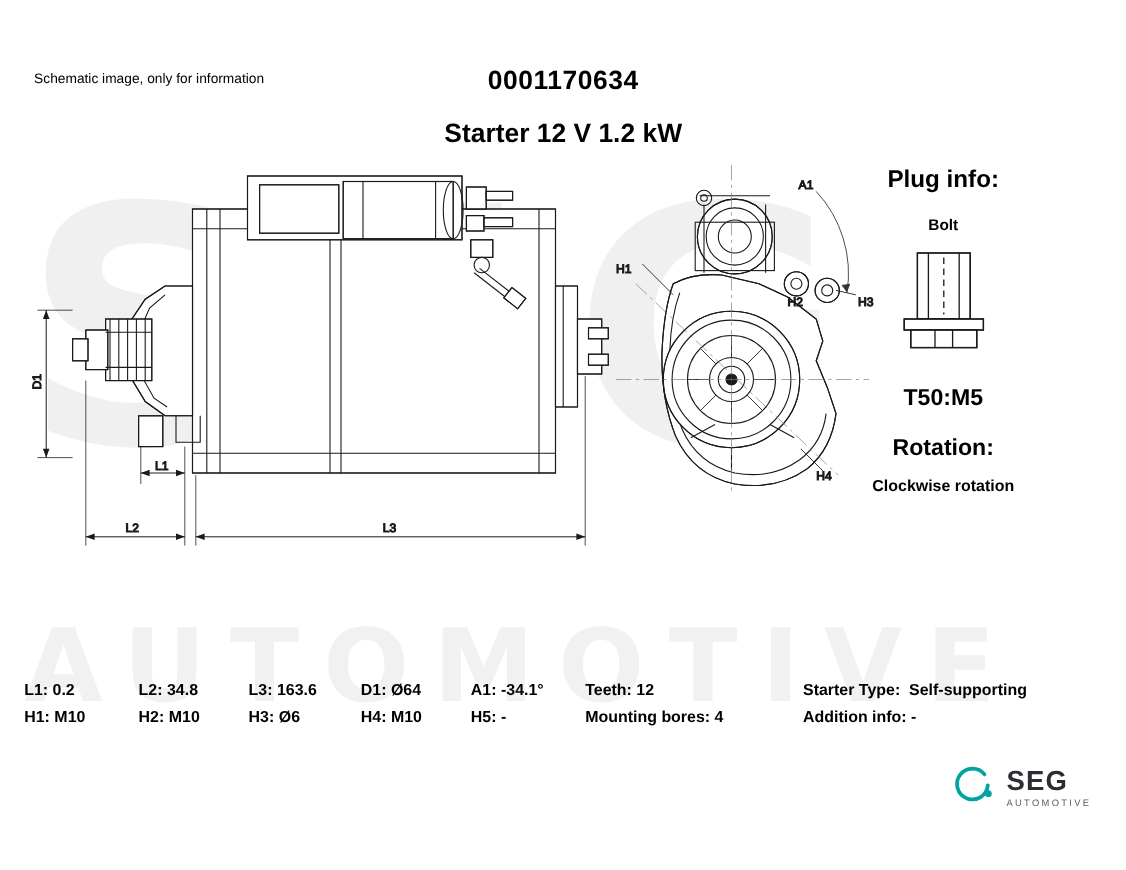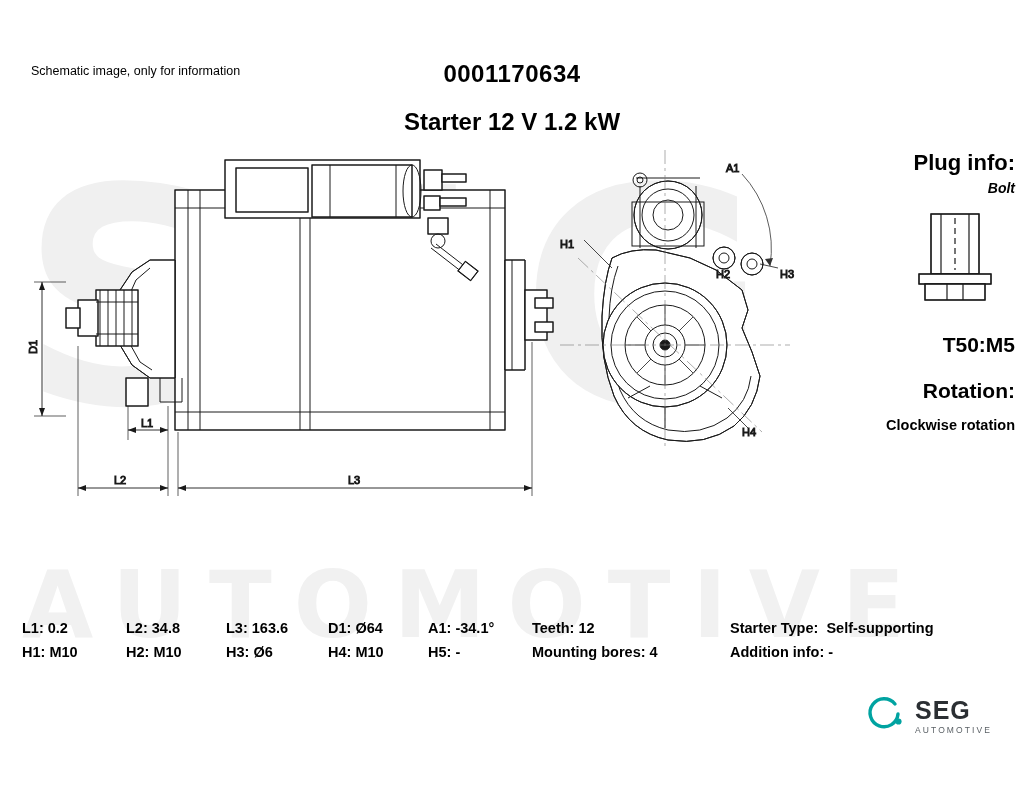--- a/index.html
+++ b/index.html
@@ -72,26 +72,26 @@
     left: 0; top: 108px;
     width: 1024px;
     text-align: center;
     font-size: 24px;
     font-weight: 700;
   }
 
   
   .plug-panel {
     position: absolute;
-    left: 780px; top: 150px;
+    left: 740px; top: 150px;
     width: 235px;
-    text-align: right;
+    text-align: center;
   }
   .plug-title { font-size: 22px; font-weight: 700; }
-  .bolt-label { font-size: 14px; font-weight: 700; margin-top: 4px; font-style: italic; }
+  .bolt-label { font-size: 14px; font-weight: 700; margin-top: 20px; }
   .bolt-svg { margin-top: 4px; }
   .plug-line { font-size: 21px; font-weight: 700; margin-top: 19px; }
   .rot-title { font-size: 21px; font-weight: 700; margin-top: 22px; }
   .rot-value { font-size: 14.5px; font-weight: 700; margin-top: 14px; }
 
   
   .specs {
     position: absolute;
     left: 22px; top: 620px;
     width: 990px;

